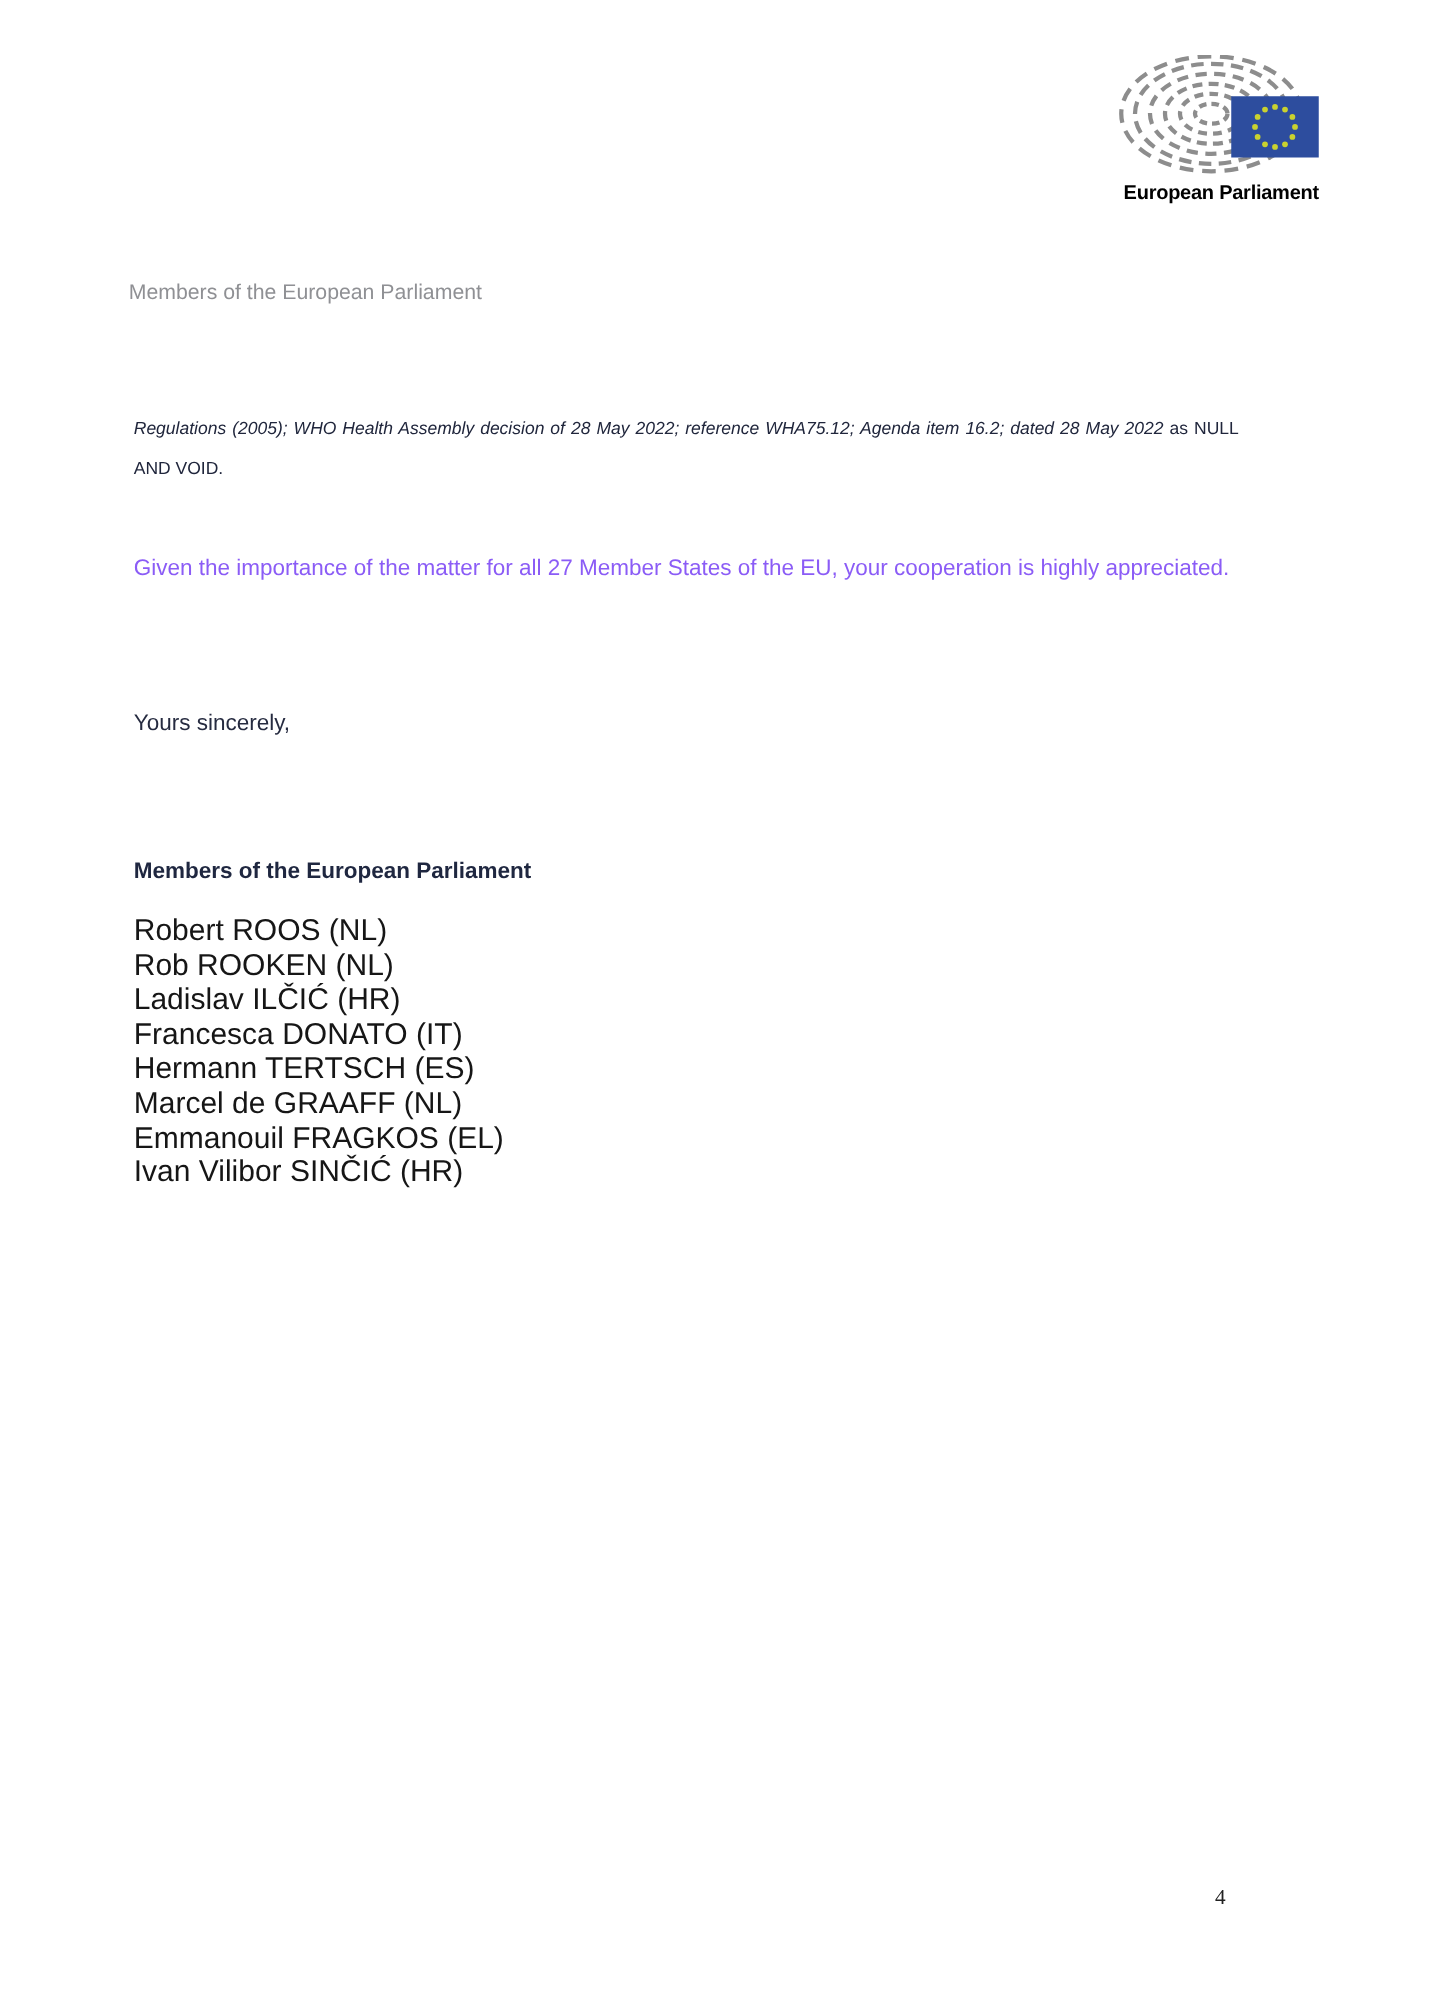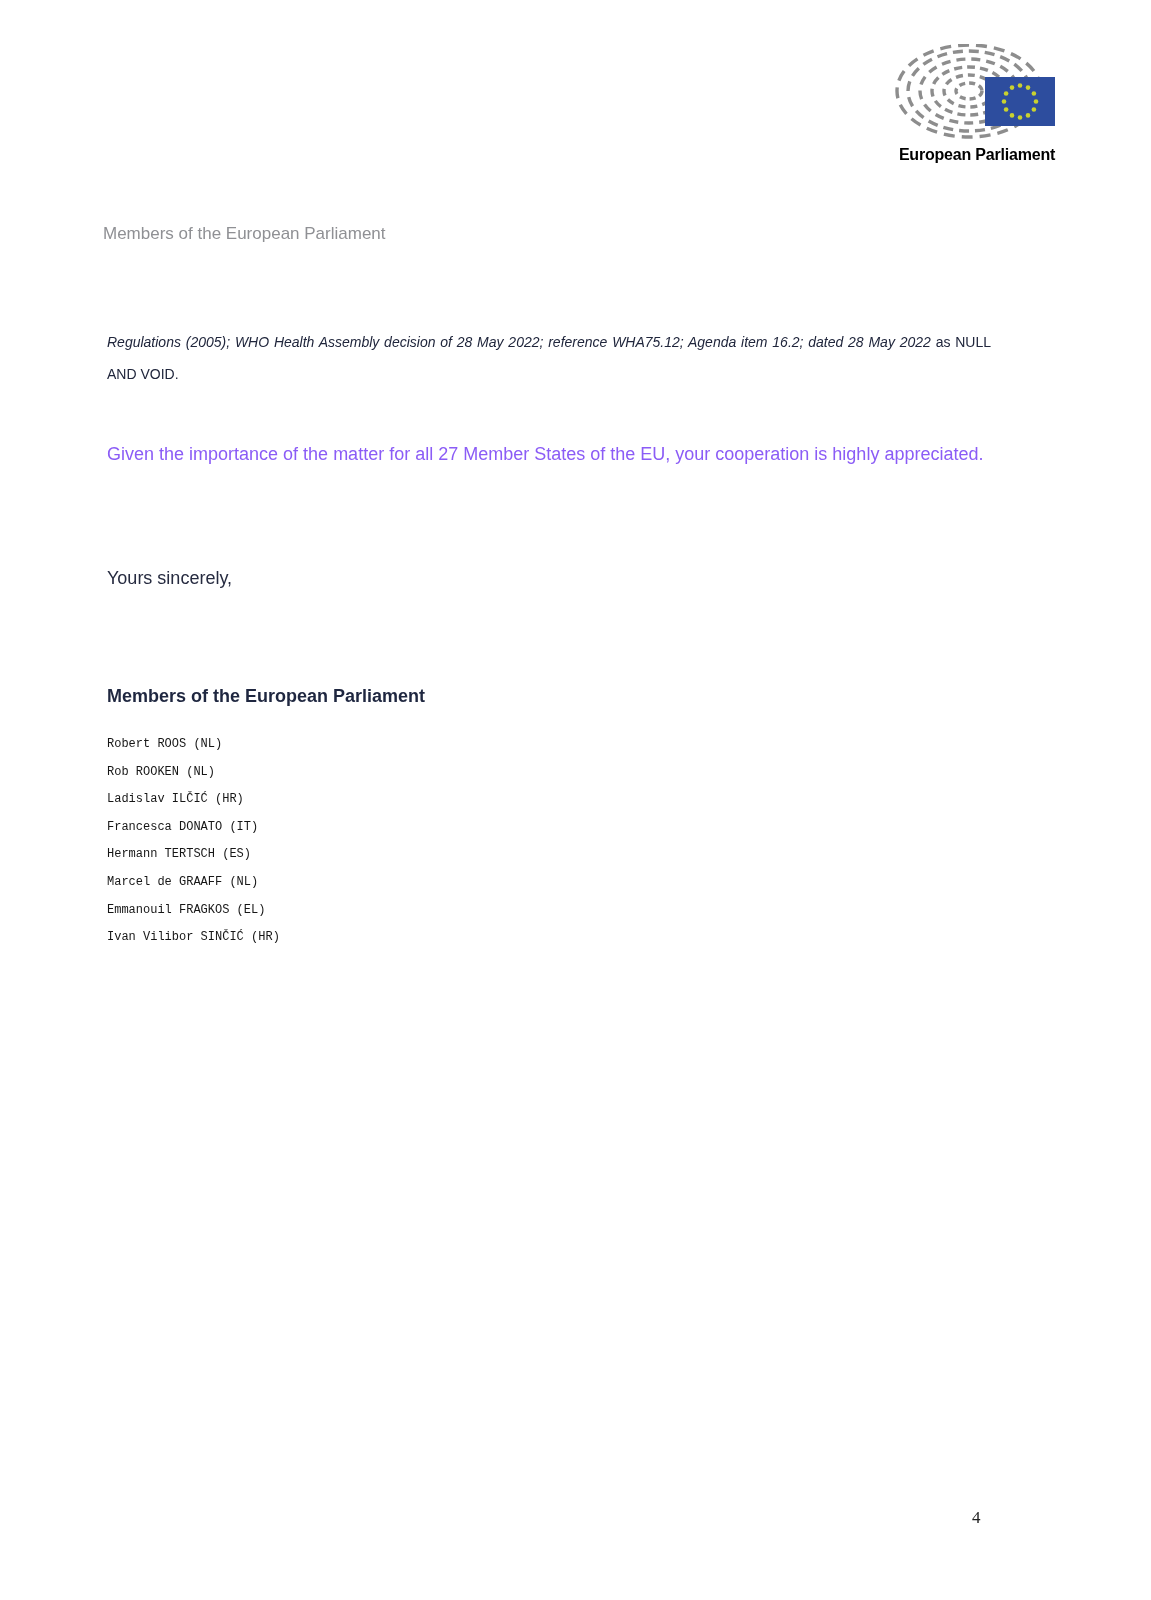--- a/index.html
+++ b/index.html
@@ -76,22 +76,22 @@
     left: 107px;
     font-size: 18px;
     font-weight: bold;
     color: #1f2740;
   }
   .signatories {
     position: absolute;
     top: 731px;
     left: 107px;
     list-style: none;
-    font-family: Liberation Mono, monospace;
-    font-size: 12px;
+    font-family: Liberation Sans, sans-serif;
+    font-size: 24px;
     line-height: 27.6px;
     color: #161616;
   }
   .page-number {
     position: absolute;
     top: 1508px;
     left: 972px;
     font-family: "Liberation Serif", serif;
     font-size: 17px;
     color: #222222;

